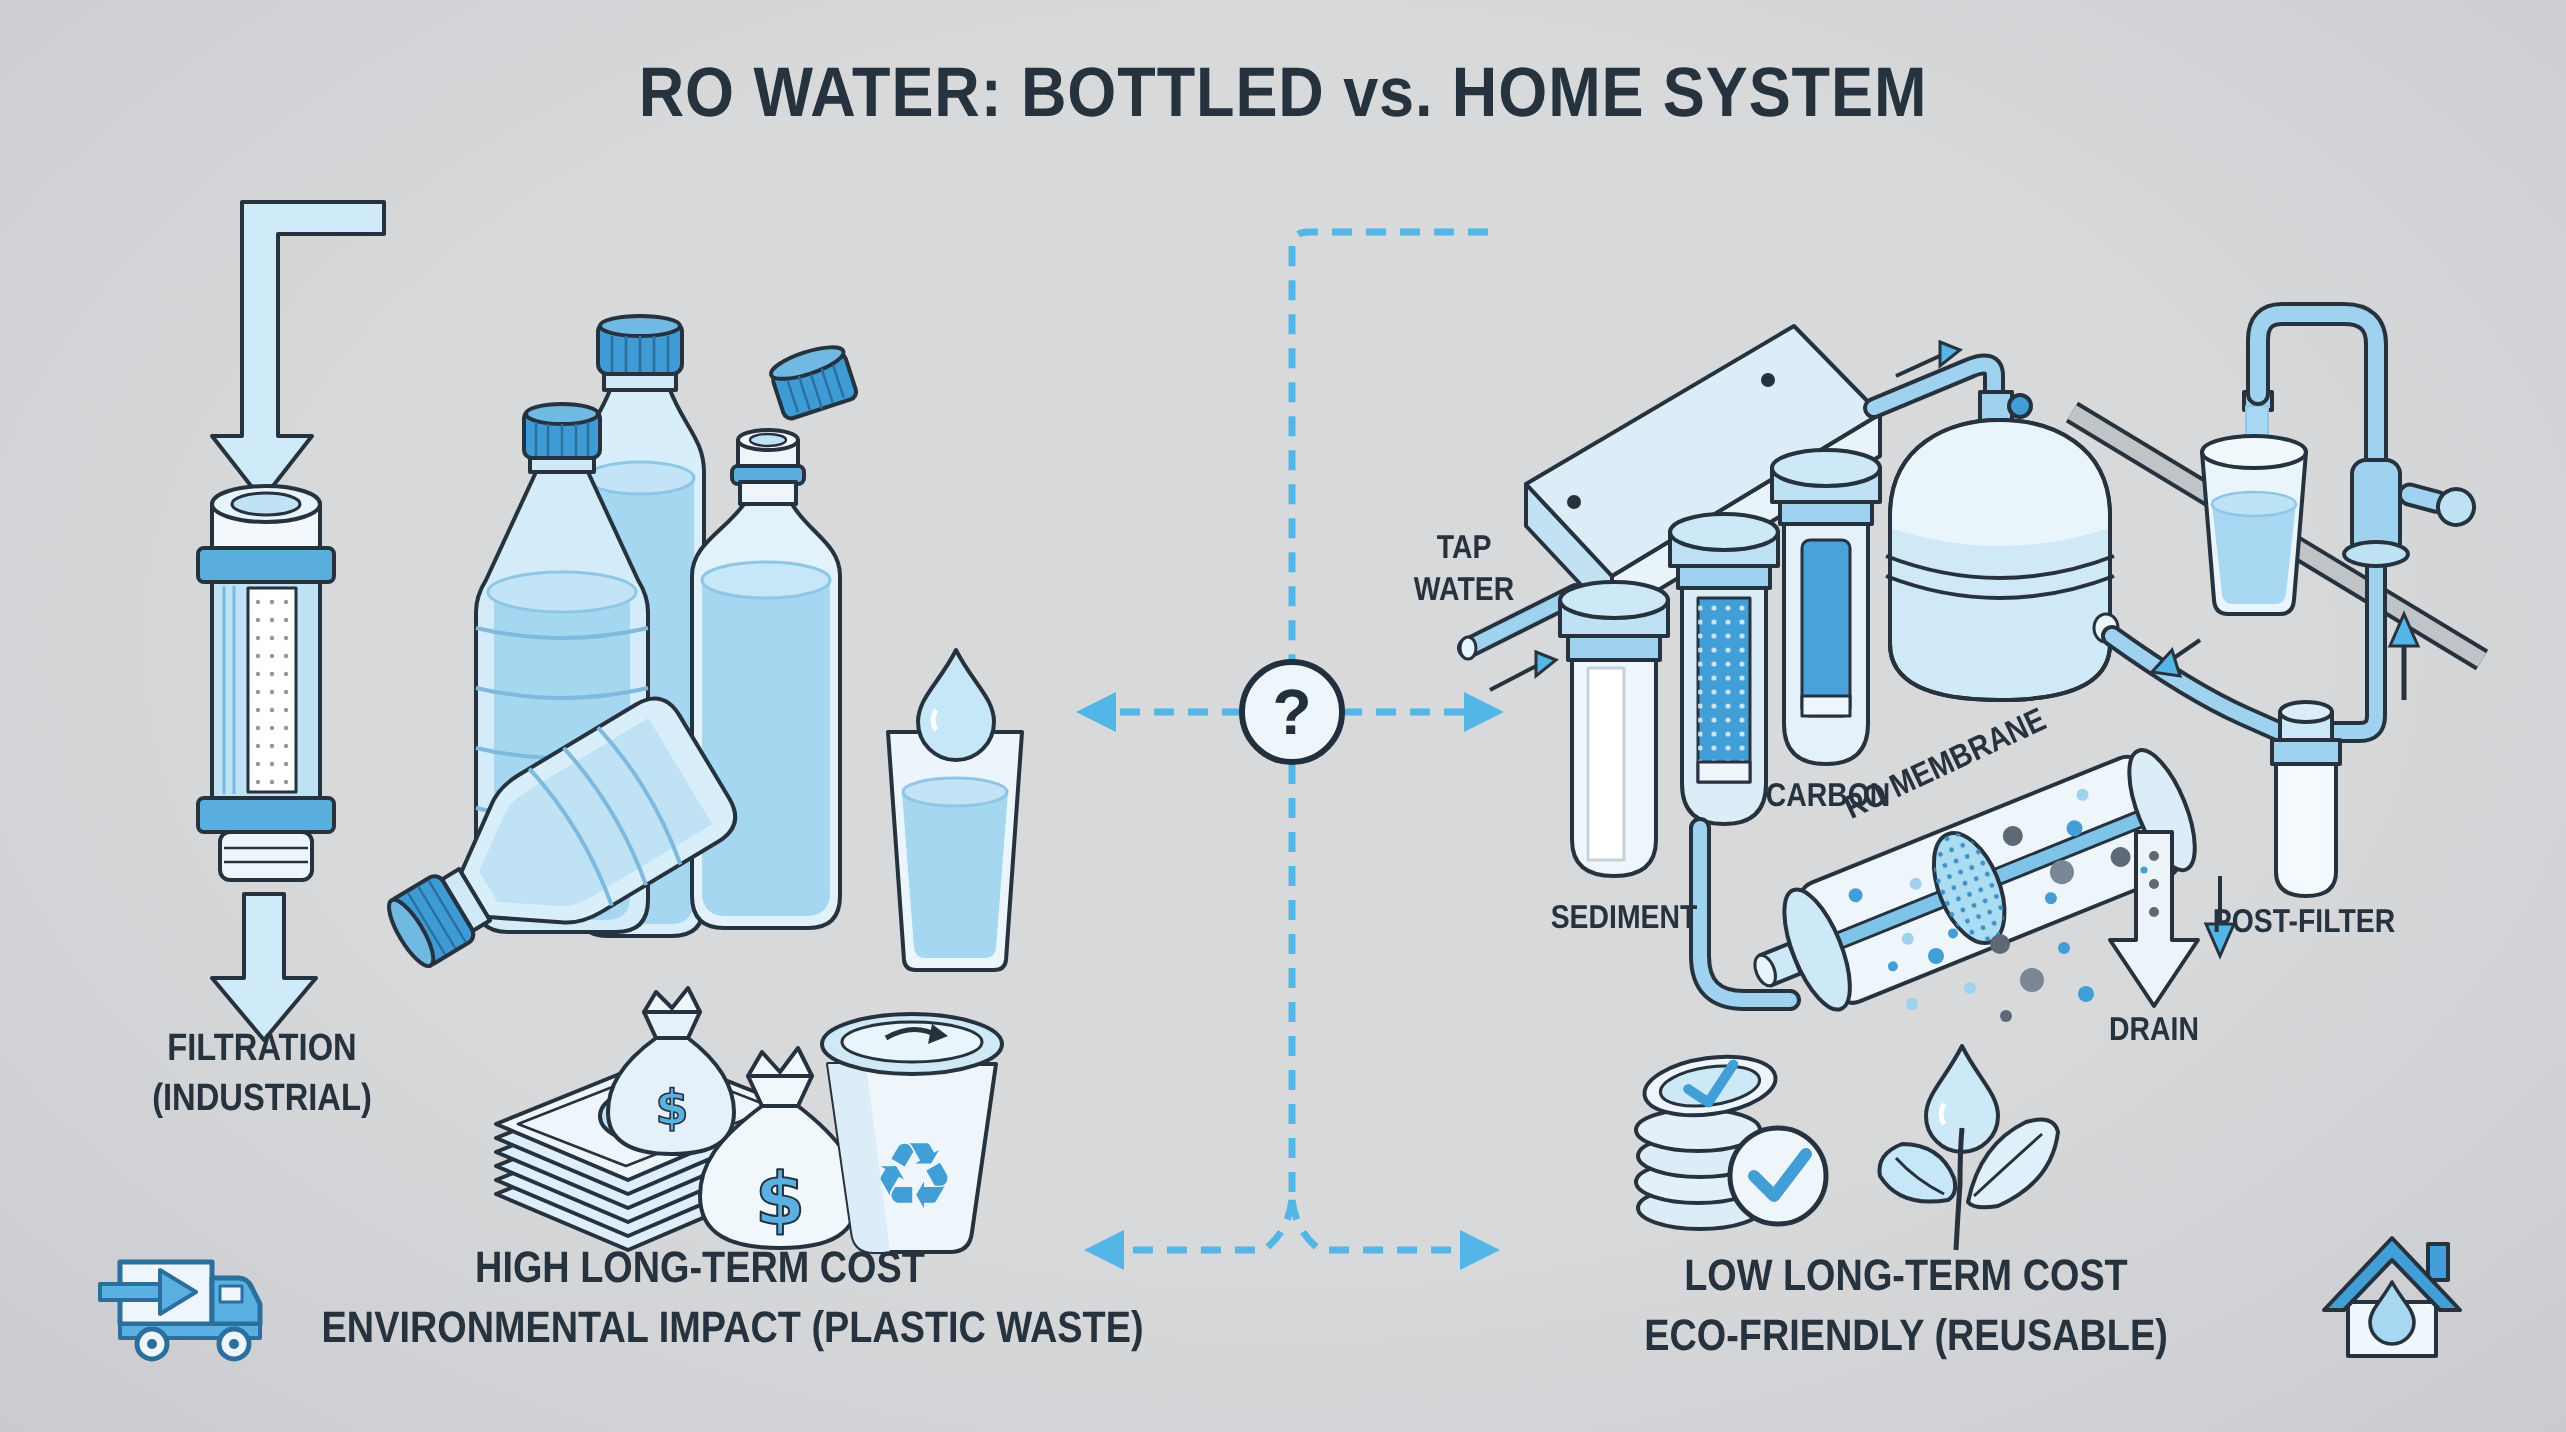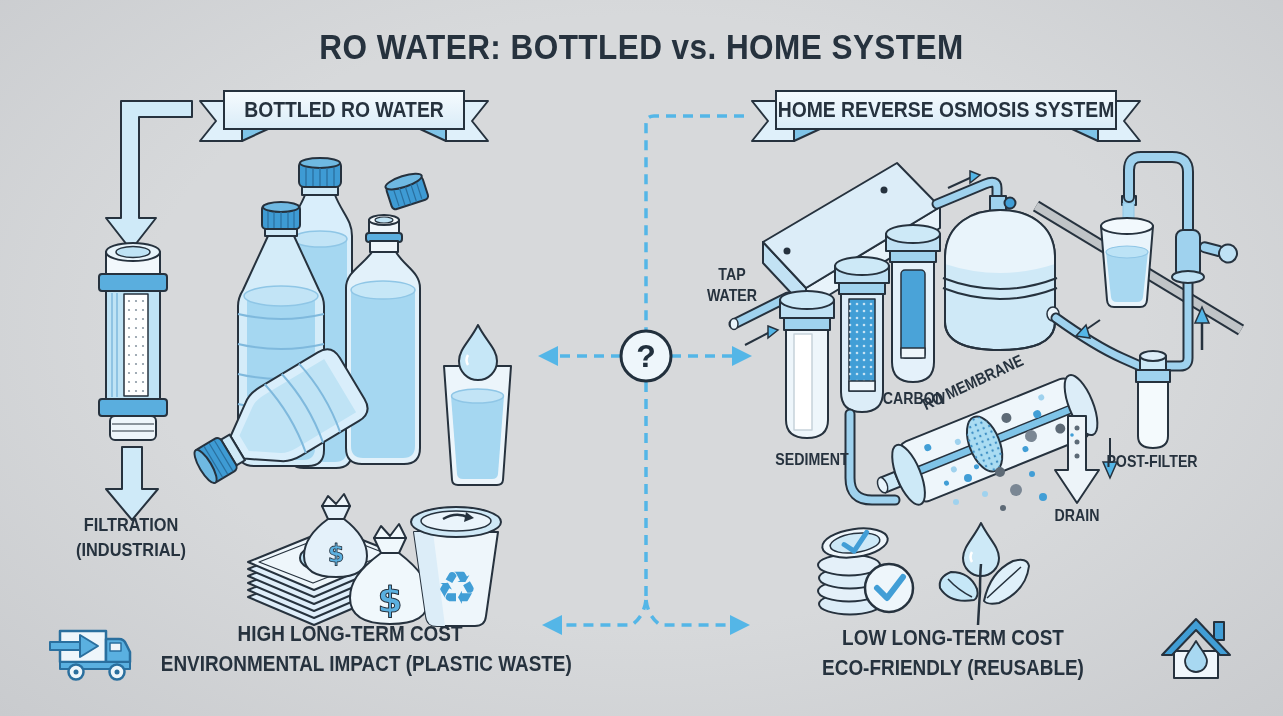--- a/index.html
+++ b/index.html
@@ -406,41 +406,21 @@
     <g stroke="#26323e" stroke-width="2" stroke-linejoin="round">
       <rect x="1214" y="622" width="10" height="18" fill="#419ed6"></rect>
       <rect x="1174" y="651" width="44" height="27" fill="#f0f7fc"></rect>
       <path d="M1162,655 L1196,619 L1230,655 L1220,655 L1196,630 L1172,655 Z" fill="#419ed6"></path>
       <path d="M1196,641 C1191,650 1185,655 1185,661 A11,11 0 0 0 1207,661 C1207,655 1201,650 1196,641 Z" fill="#a8d8f1" stroke-width="1.8"></path>
     </g>
   </svg>
 
   <div id="title" class="lbl">RO WATER: BOTTLED vs. HOME SYSTEM</div>
 
-  <div class="banner" style="left:198px;top:88px;width:292px;height:56px;">
-    <svg width="292" height="56" viewBox="0 0 292 56">
-      <polygon points="2,13 44,13 44,53 2,53 18,33" fill="#dff0fa" stroke="#26323e" stroke-width="2" stroke-linejoin="round"></polygon>
-      <polygon points="290,13 248,13 248,53 290,53 274,33" fill="#dff0fa" stroke="#26323e" stroke-width="2" stroke-linejoin="round"></polygon>
-      <polygon points="44,41 44,53 70,41" fill="#7fc4e8" stroke="#26323e" stroke-width="2" stroke-linejoin="round"></polygon>
-      <polygon points="248,41 248,53 222,41" fill="#7fc4e8" stroke="#26323e" stroke-width="2" stroke-linejoin="round"></polygon>
-      <rect x="26" y="3" width="240" height="38" fill="url(#barGrad)" stroke="#26323e" stroke-width="2"></rect>
-    </svg>
-    <div class="banner-label">BOTTLED RO WATER</div>
-  </div>
-
-  <div class="banner" style="left:750px;top:88px;width:392px;height:56px;">
-    <svg width="392" height="56" viewBox="0 0 392 56">
-      <polygon points="2,13 44,13 44,53 2,53 18,33" fill="#dff0fa" stroke="#26323e" stroke-width="2" stroke-linejoin="round"></polygon>
-      <polygon points="390,13 348,13 348,53 390,53 374,33" fill="#dff0fa" stroke="#26323e" stroke-width="2" stroke-linejoin="round"></polygon>
-      <polygon points="44,41 44,53 70,41" fill="#7fc4e8" stroke="#26323e" stroke-width="2" stroke-linejoin="round"></polygon>
-      <polygon points="348,41 348,53 322,41" fill="#7fc4e8" stroke="#26323e" stroke-width="2" stroke-linejoin="round"></polygon>
-      <rect x="26" y="3" width="340" height="38" fill="url(#barGrad)" stroke="#26323e" stroke-width="2"></rect>
-    </svg>
-    <div class="banner-label">HOME REVERSE OSMOSIS SYSTEM</div>
-  </div>
+
 
   <div id="lbl-filtration" class="lbl">
     <div>FILTRATION</div>
     <div>(INDUSTRIAL)</div>
   </div>
 
   <div id="lbl-tapwater" class="lbl">
     <div>TAP</div>
     <div>WATER</div>
   </div>

